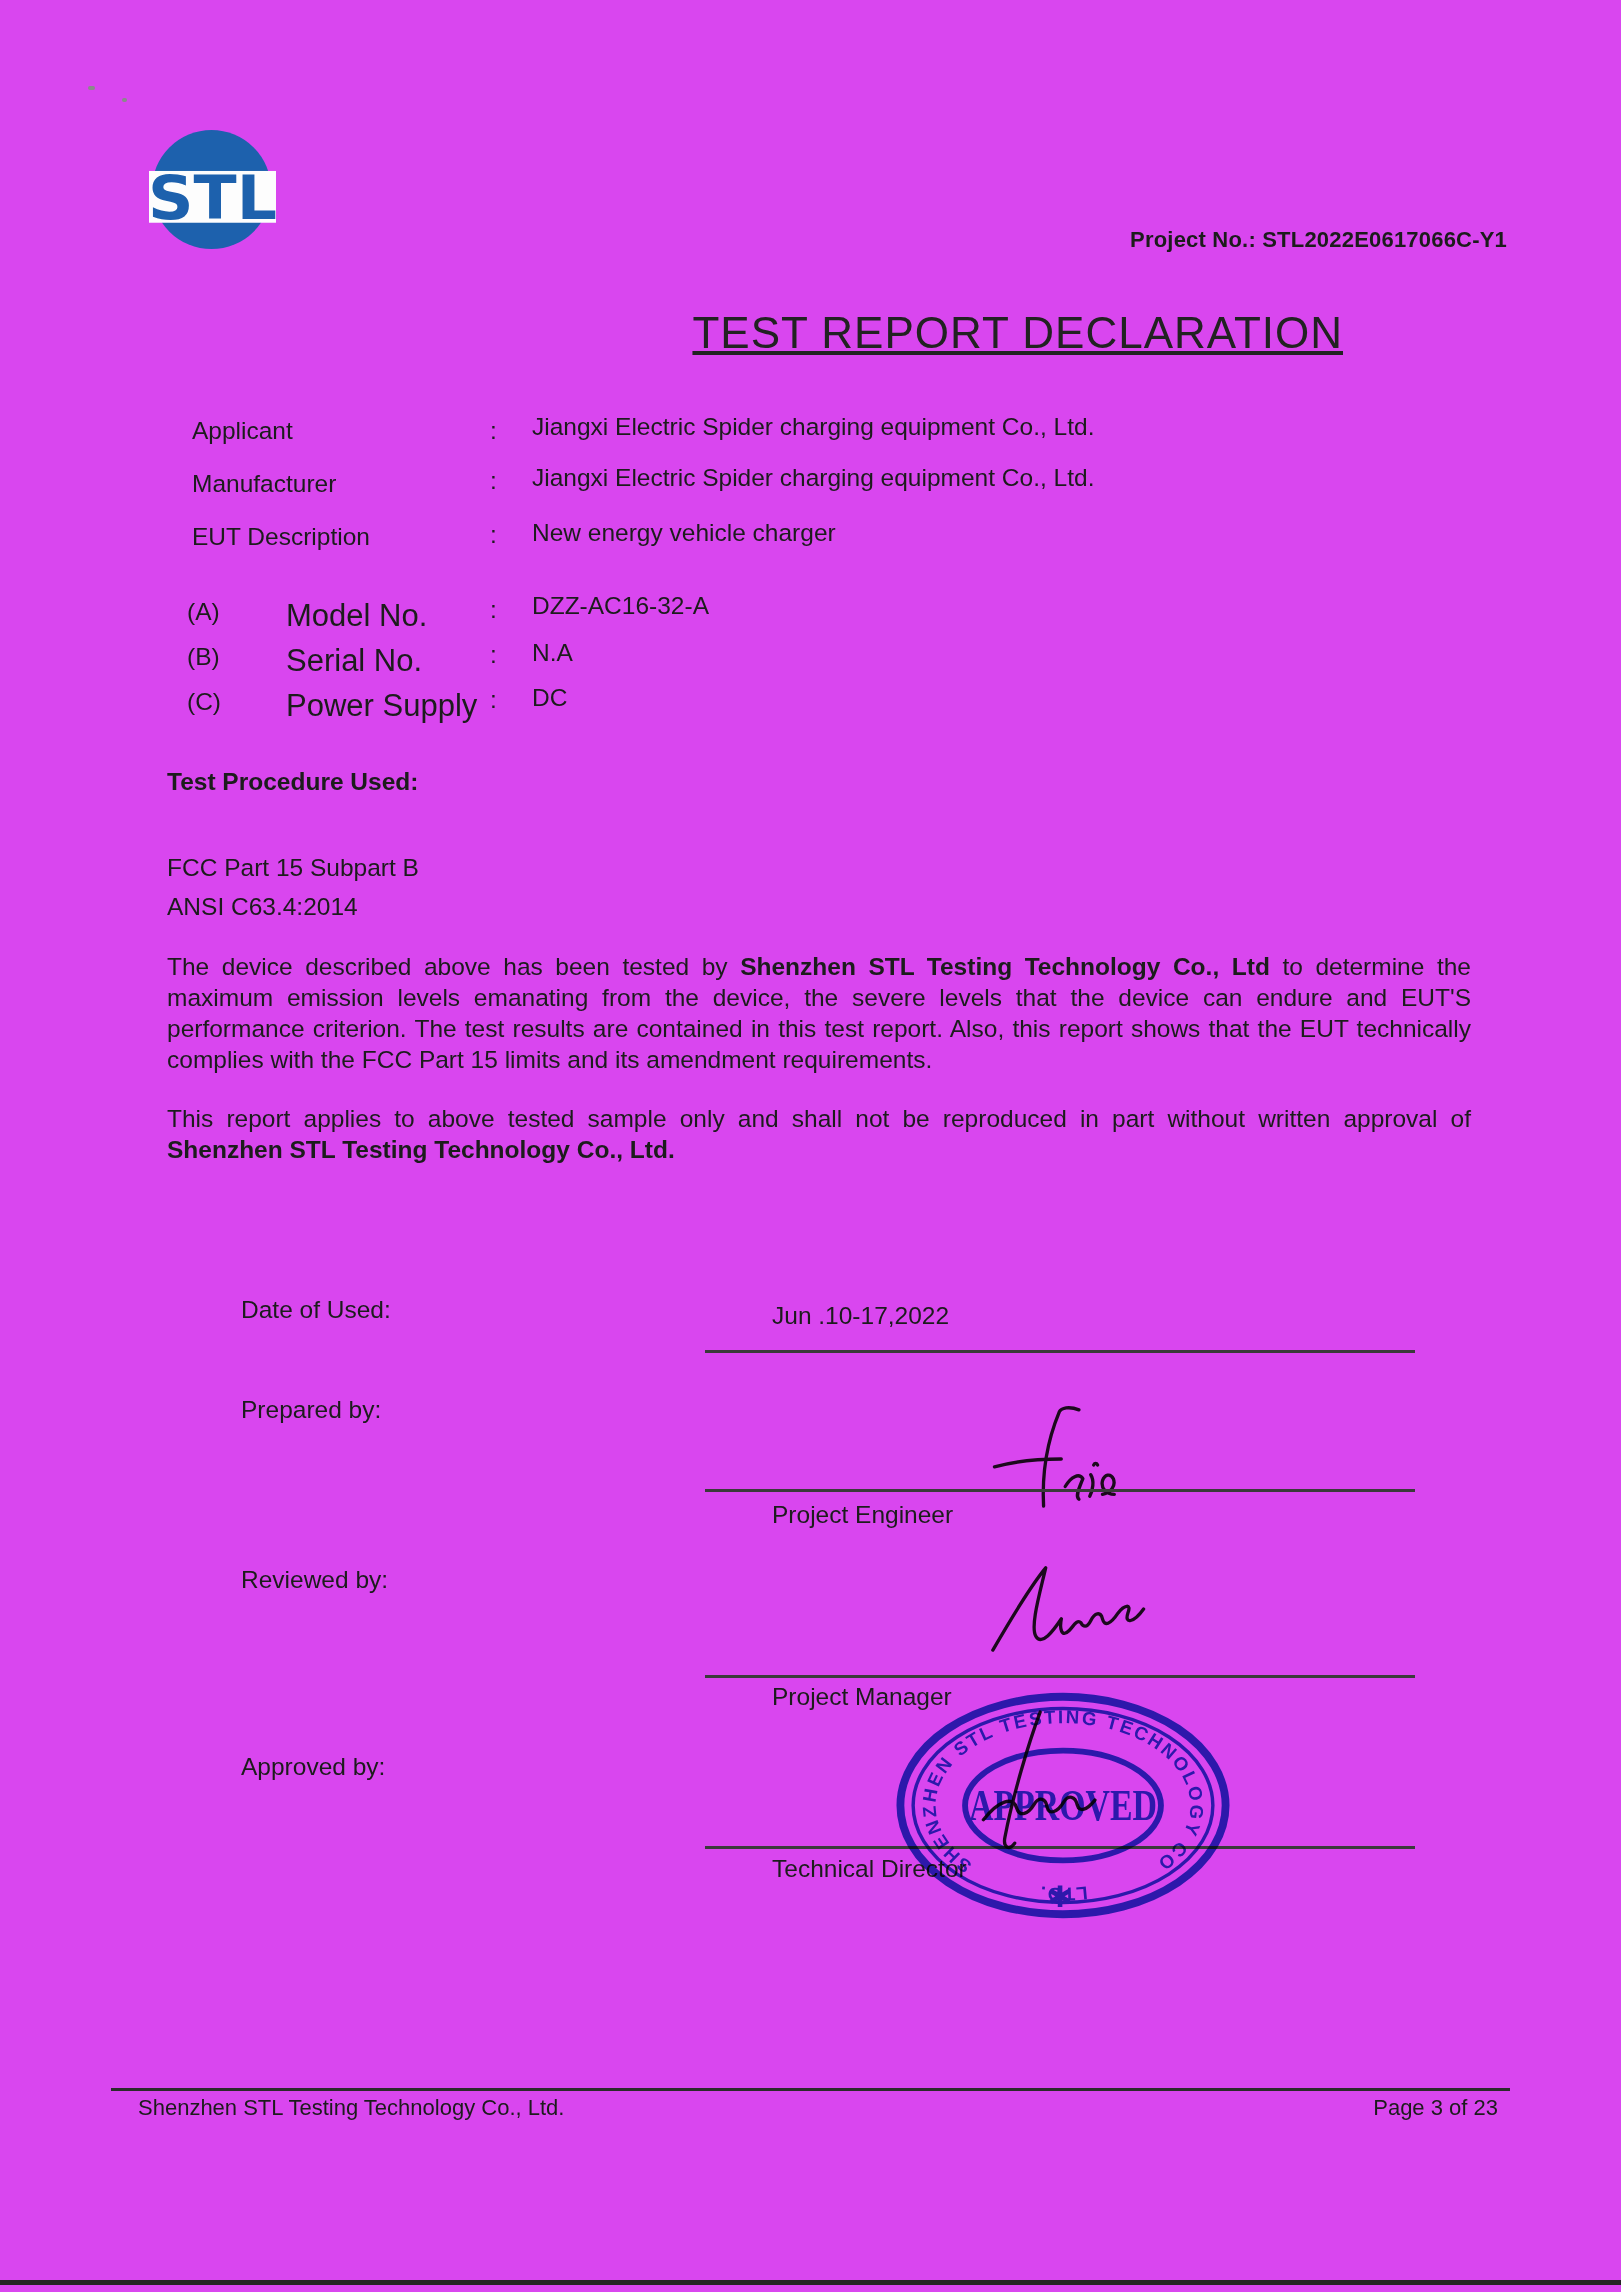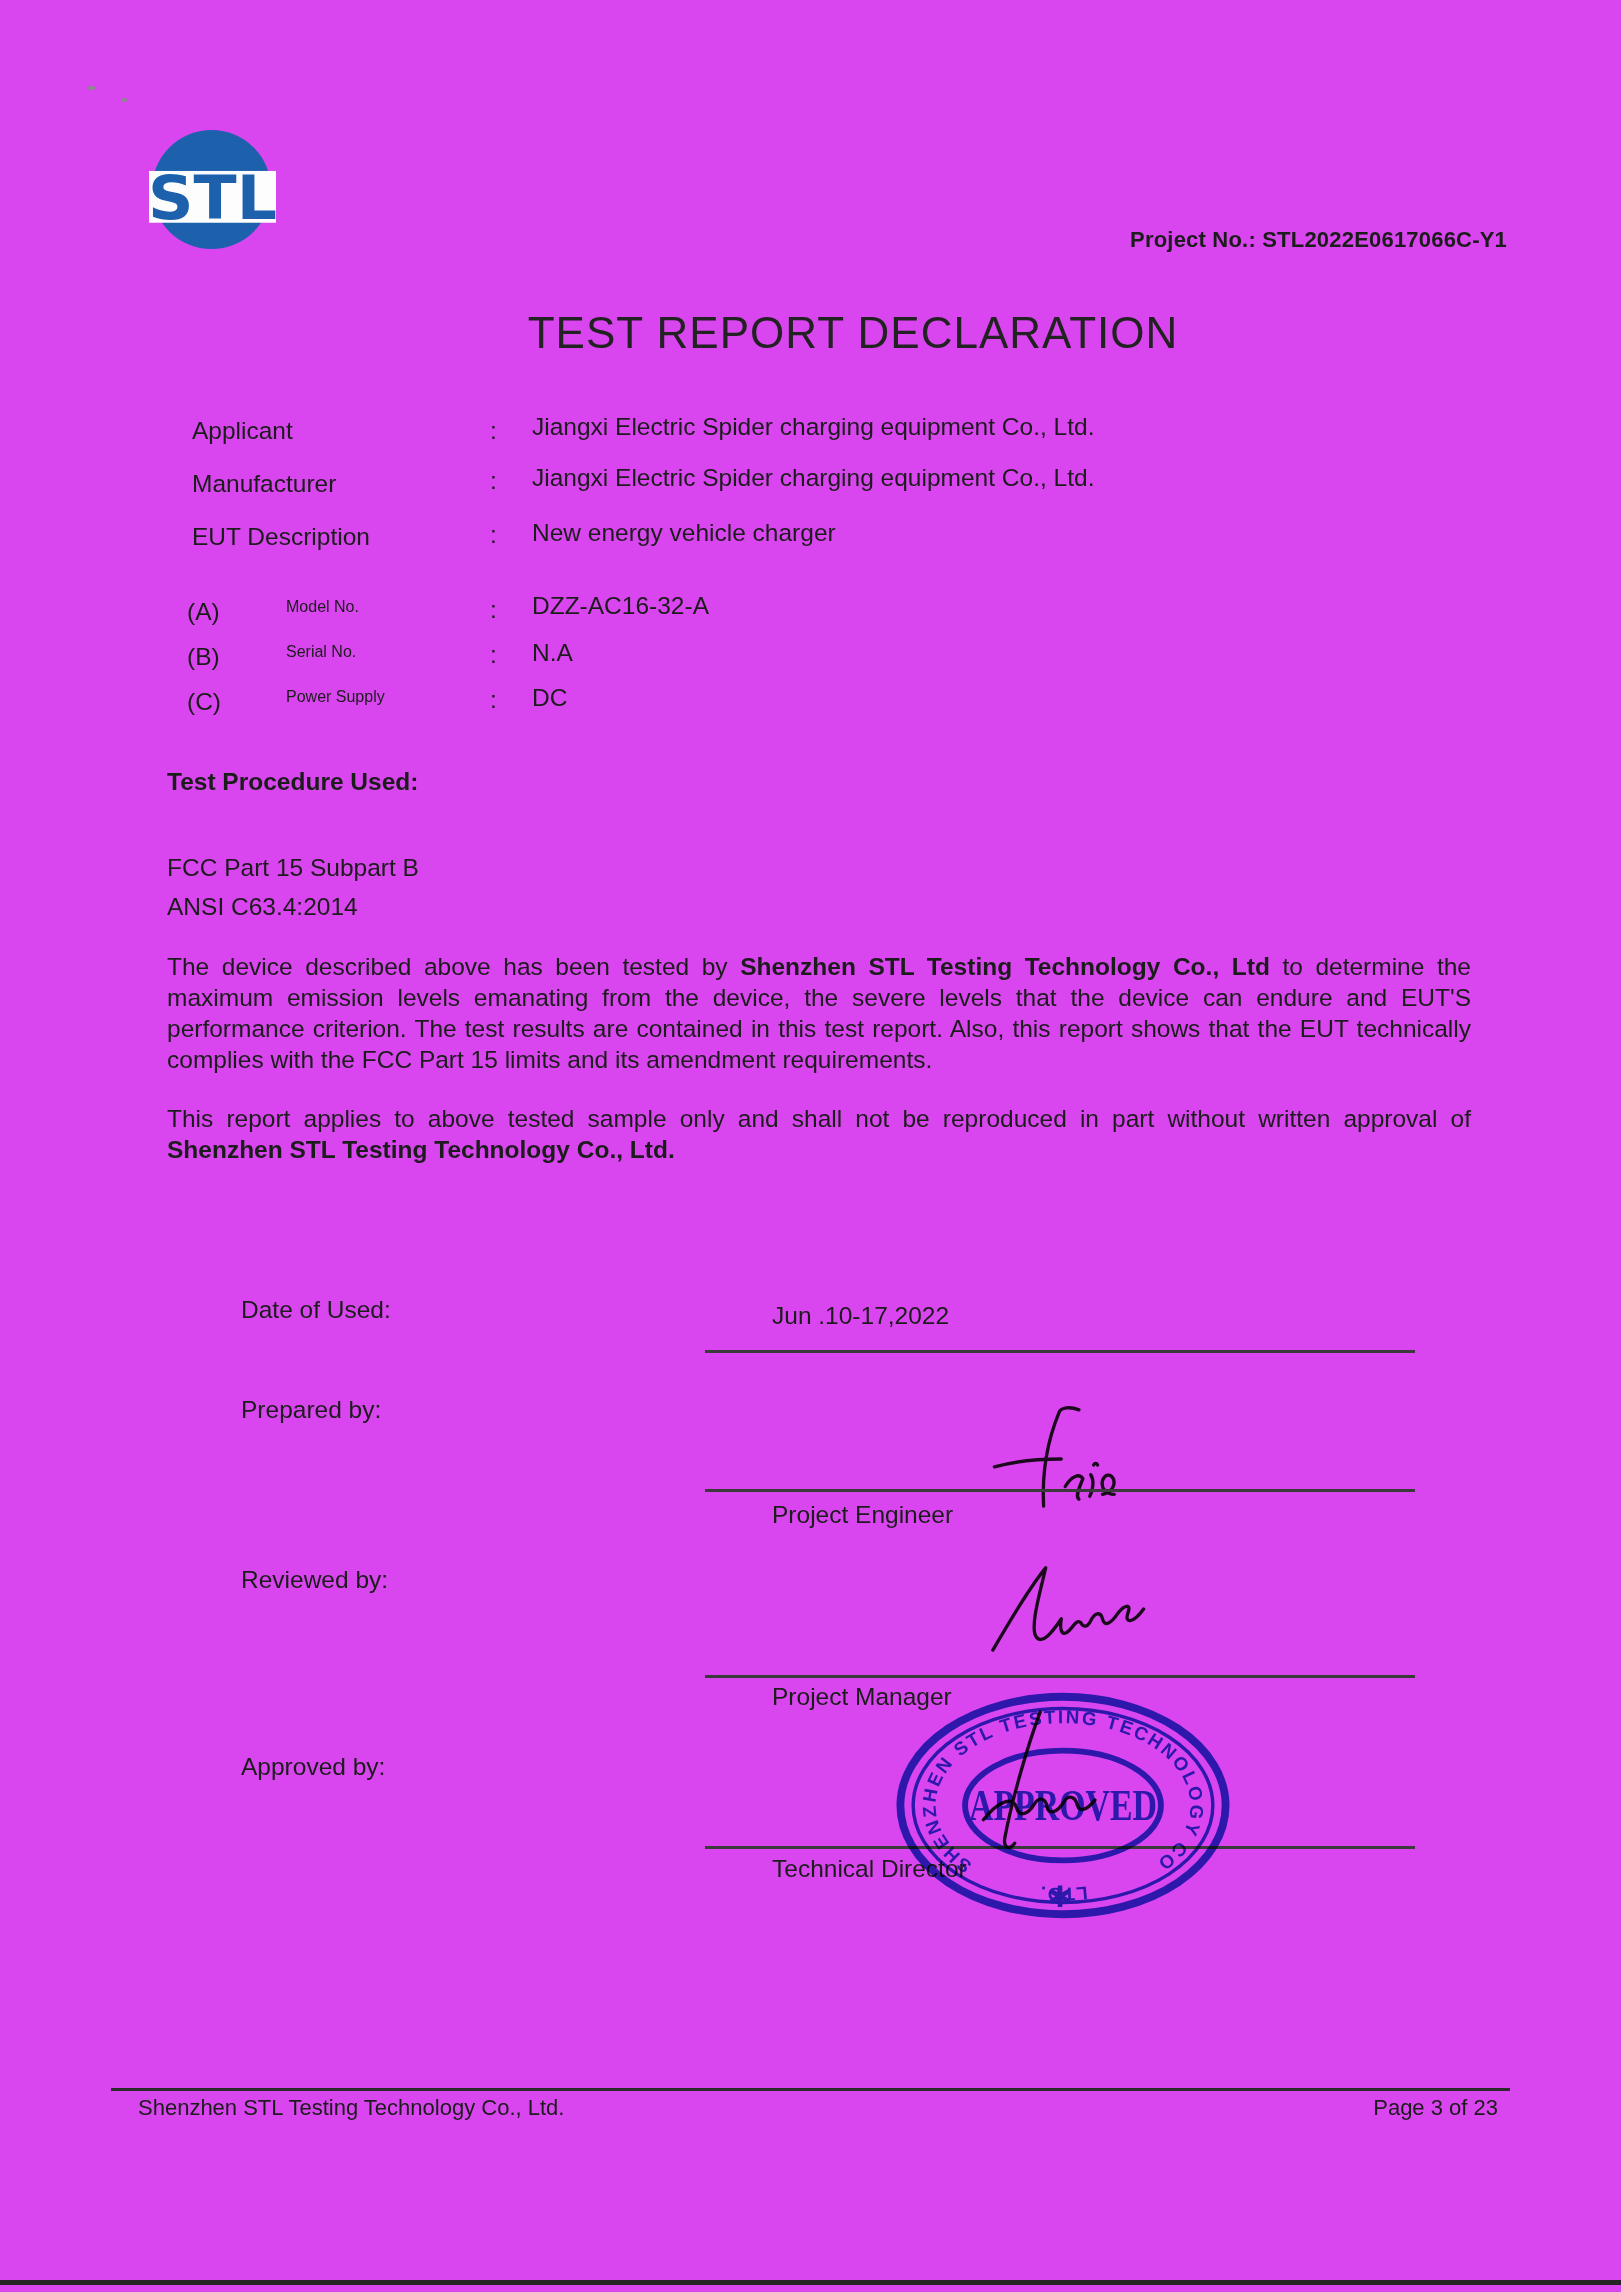--- a/index.html
+++ b/index.html
@@ -9,27 +9,27 @@
     margin:0 auto;
     background:#d946ef;
     font-family:"Liberation Sans", sans-serif;
     color:#1c1c1c;
     overflow:hidden;
   }
   .abs{position:absolute;}
   
   .logo{left:149px;top:125px;width:127px;height:131px;}
   .report-no{right:114px;top:227px;font-size:22px;font-weight:bold;letter-spacing:0.2px;}
-  .doc-title{left:363px;top:308px;width:980px;text-align:center;font-size:44px;letter-spacing:1px;color:#222;}
+  .doc-title{left:363px;top:308px;width:980px;text-align:right;font-size:44px;letter-spacing:1px;color:#222;text-decoration:underline;}
   
   .lbl{left:192px;font-size:24.5px;}
   .colon{left:490px;font-size:24.5px;}
   .val{left:532px;font-size:24.5px;}
   .idx{left:187px;font-size:24.5px;}
-  .sublbl{left:286px;font-size:16px;}
+  .sublbl{left:286px;font-size:31px;}
   .proc-head{left:167px;top:768px;font-size:24.5px;font-weight:bold;text-align:center;}
   .proc-line{left:167px;font-size:24.5px;}
   .para{left:167px;width:1304px;font-size:24.5px;line-height:31px;text-align:justify;}
   .b{font-weight:bold;}
   
   .so-lbl{left:241px;font-size:24.5px;}
   .sig-line{left:705px;width:710px;height:2.9px;background:#3a3a3a;}
   .center-col{left:772px;width:588px;font-size:24.5px;}
   .sig-svg path{fill:none;stroke:#20201f;stroke-width:3.4;stroke-linecap:round;stroke-linejoin:round;}
   .stamp{mix-blend-mode:multiply;opacity:.95;}

